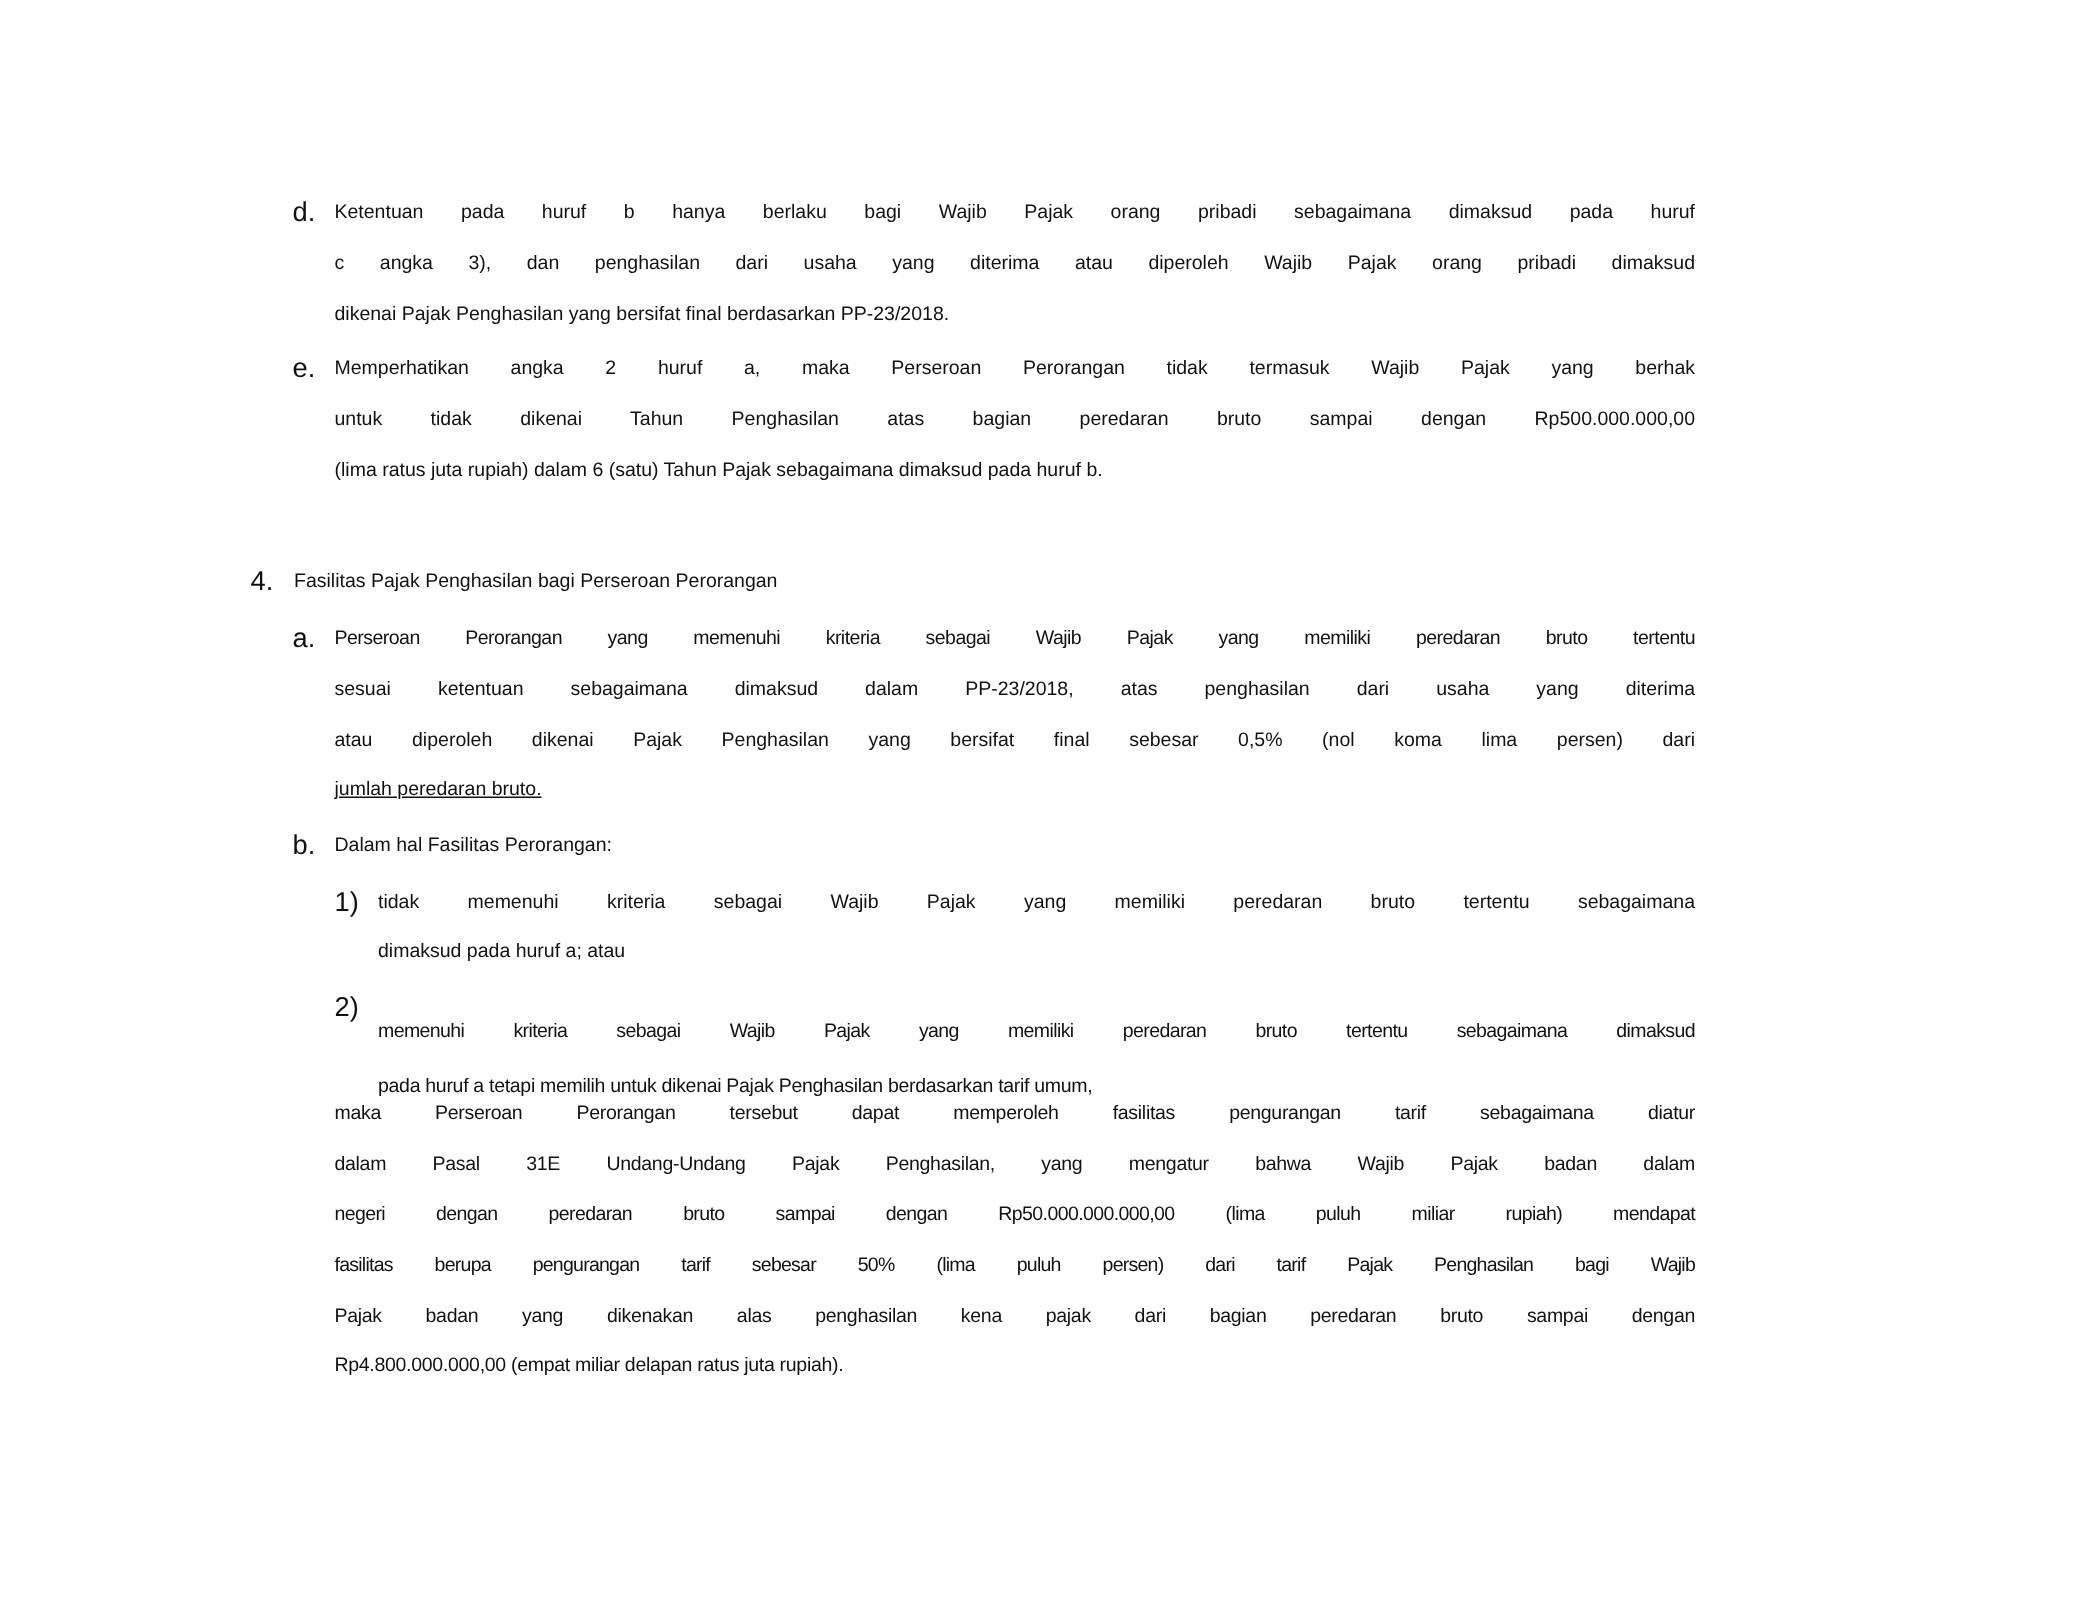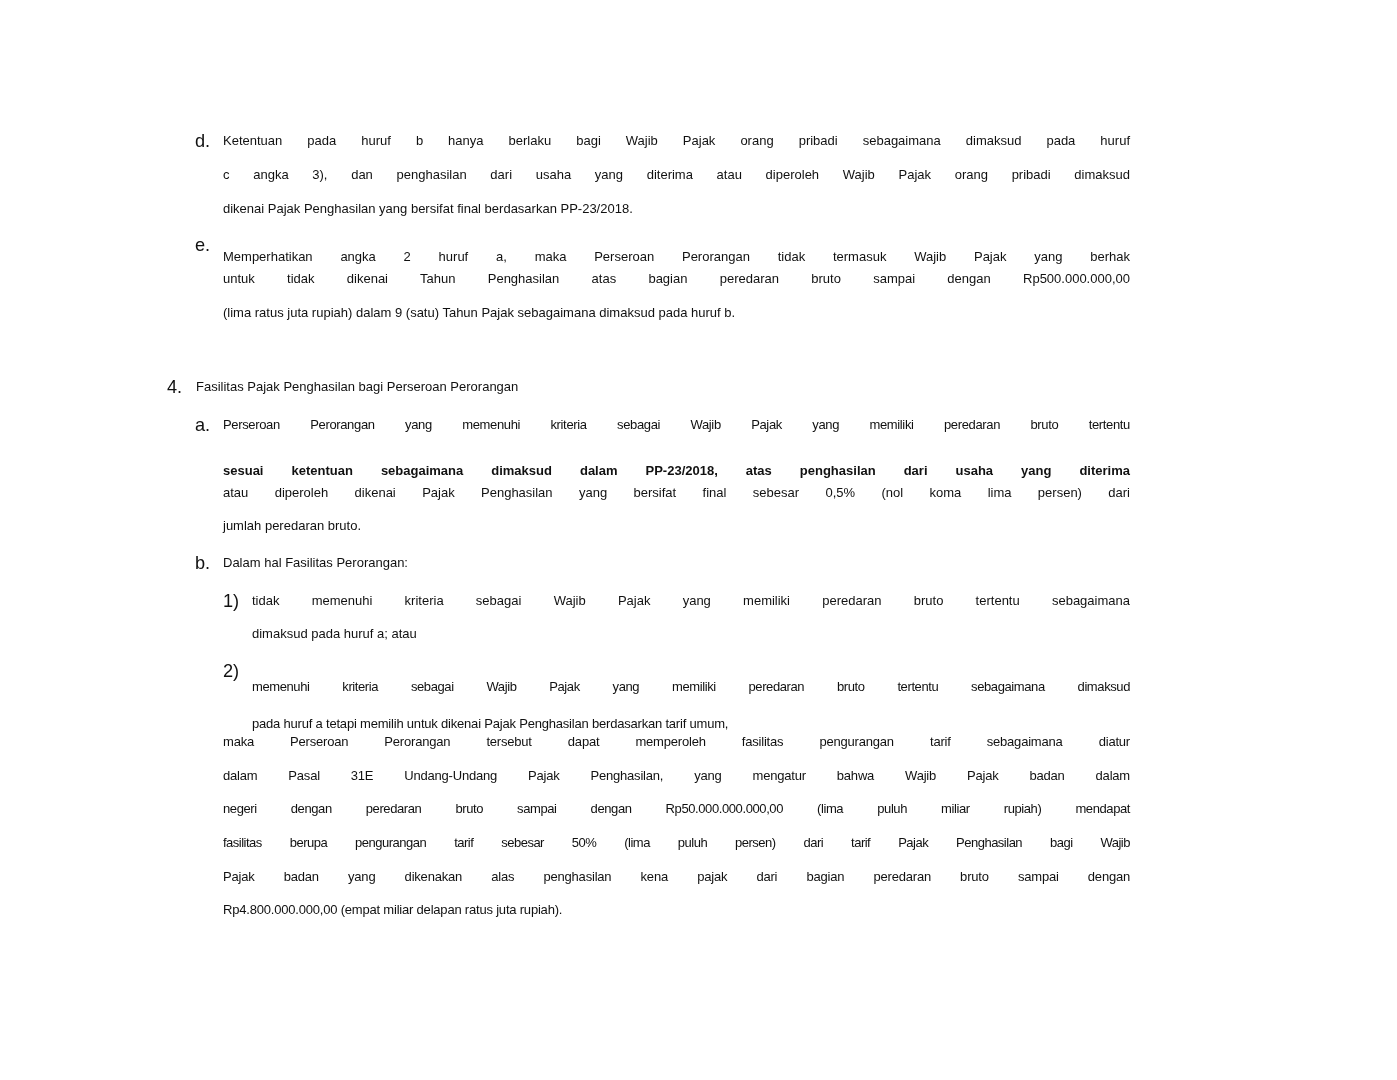--- a/index.html
+++ b/index.html
@@ -14,35 +14,35 @@
 
 <div>
   <span class="marker" style="left:195px;top:130px;">d.</span>
   <div class="line just" style="left:223px;top:130px;width:907px;">Ketentuan pada huruf b hanya berlaku bagi Wajib Pajak orang pribadi sebagaimana dimaksud pada huruf</div>
   <div class="line just" style="left:223px;top:164px;width:907px;">c angka 3), dan penghasilan dari usaha yang diterima atau diperoleh Wajib Pajak orang pribadi dimaksud</div>
   <div class="line" style="left:223px;top:198px;">dikenai Pajak Penghasilan yang bersifat final berdasarkan PP-23/2018.</div>
 </div>
 
 <div>
   <span class="marker" style="left:195px;top:234px;">e.</span>
-  <div class="line just" style="left:223px;top:234px;width:907px;margin-top:12px;">Memperhatikan angka 2 huruf a, maka Perseroan Perorangan tidak termasuk Wajib Pajak yang berhak</div>
+  <div class="line just" style="left:223px;top:234px;width:907px;">Memperhatikan angka 2 huruf a, maka Perseroan Perorangan tidak termasuk Wajib Pajak yang berhak</div>
   <div class="line just" style="left:223px;top:268px;width:907px;">untuk tidak dikenai Tahun Penghasilan atas bagian peredaran bruto sampai dengan Rp500.000.000,00</div>
-  <div class="line" style="left:223px;top:302px;">(lima ratus juta rupiah) dalam 9 (satu) Tahun Pajak sebagaimana dimaksud pada huruf b.</div>
+  <div class="line" style="left:223px;top:302px;">(lima ratus juta rupiah) dalam 6 (satu) Tahun Pajak sebagaimana dimaksud pada huruf b.</div>
 </div>
 
 <div>
   <span class="marker" style="left:167px;top:376px;">4.</span>
   <div class="line" style="left:196px;top:376px;">Fasilitas Pajak Penghasilan bagi Perseroan Perorangan</div>
 
   <div>
     <span class="marker" style="left:195px;top:414px;">a.</span>
     <div class="line just" style="left:223px;top:414px;width:907px;letter-spacing:-0.35px;">Perseroan Perorangan yang memenuhi kriteria sebagai Wajib Pajak yang memiliki peredaran bruto tertentu</div>
-    <div class="line just" style="left:223px;top:460px;width:907px;font-weight:bold;">sesuai ketentuan sebagaimana dimaksud dalam PP-23/2018, atas penghasilan dari usaha yang diterima</div>
+    <div class="line just" style="left:223px;top:448px;width:907px;">sesuai ketentuan sebagaimana dimaksud dalam PP-23/2018, atas penghasilan dari usaha yang diterima</div>
     <div class="line just" style="left:223px;top:482px;width:907px;">atau diperoleh dikenai Pajak Penghasilan yang bersifat final sebesar 0,5% (nol koma lima persen) dari</div>
-    <div class="line" style="left:223px;top:515px;">jumlah peredaran bruto.</div>
+    <div class="line" style="left:223px;top:515px;text-decoration:underline;">jumlah peredaran bruto.</div>
   </div>
 
   <div>
     <span class="marker" style="left:195px;top:552px;">b.</span>
     <div class="line" style="left:223px;top:552px;">Dalam hal Fasilitas Perorangan:</div>
 
     <div>
       <span class="marker" style="left:223px;top:590px;">1)</span>
       <div class="line just" style="left:252px;top:590px;width:878px;">tidak memenuhi kriteria sebagai Wajib Pajak yang memiliki peredaran bruto tertentu sebagaimana</div>
       <div class="line" style="left:252px;top:623px;">dimaksud pada huruf a; atau</div>

